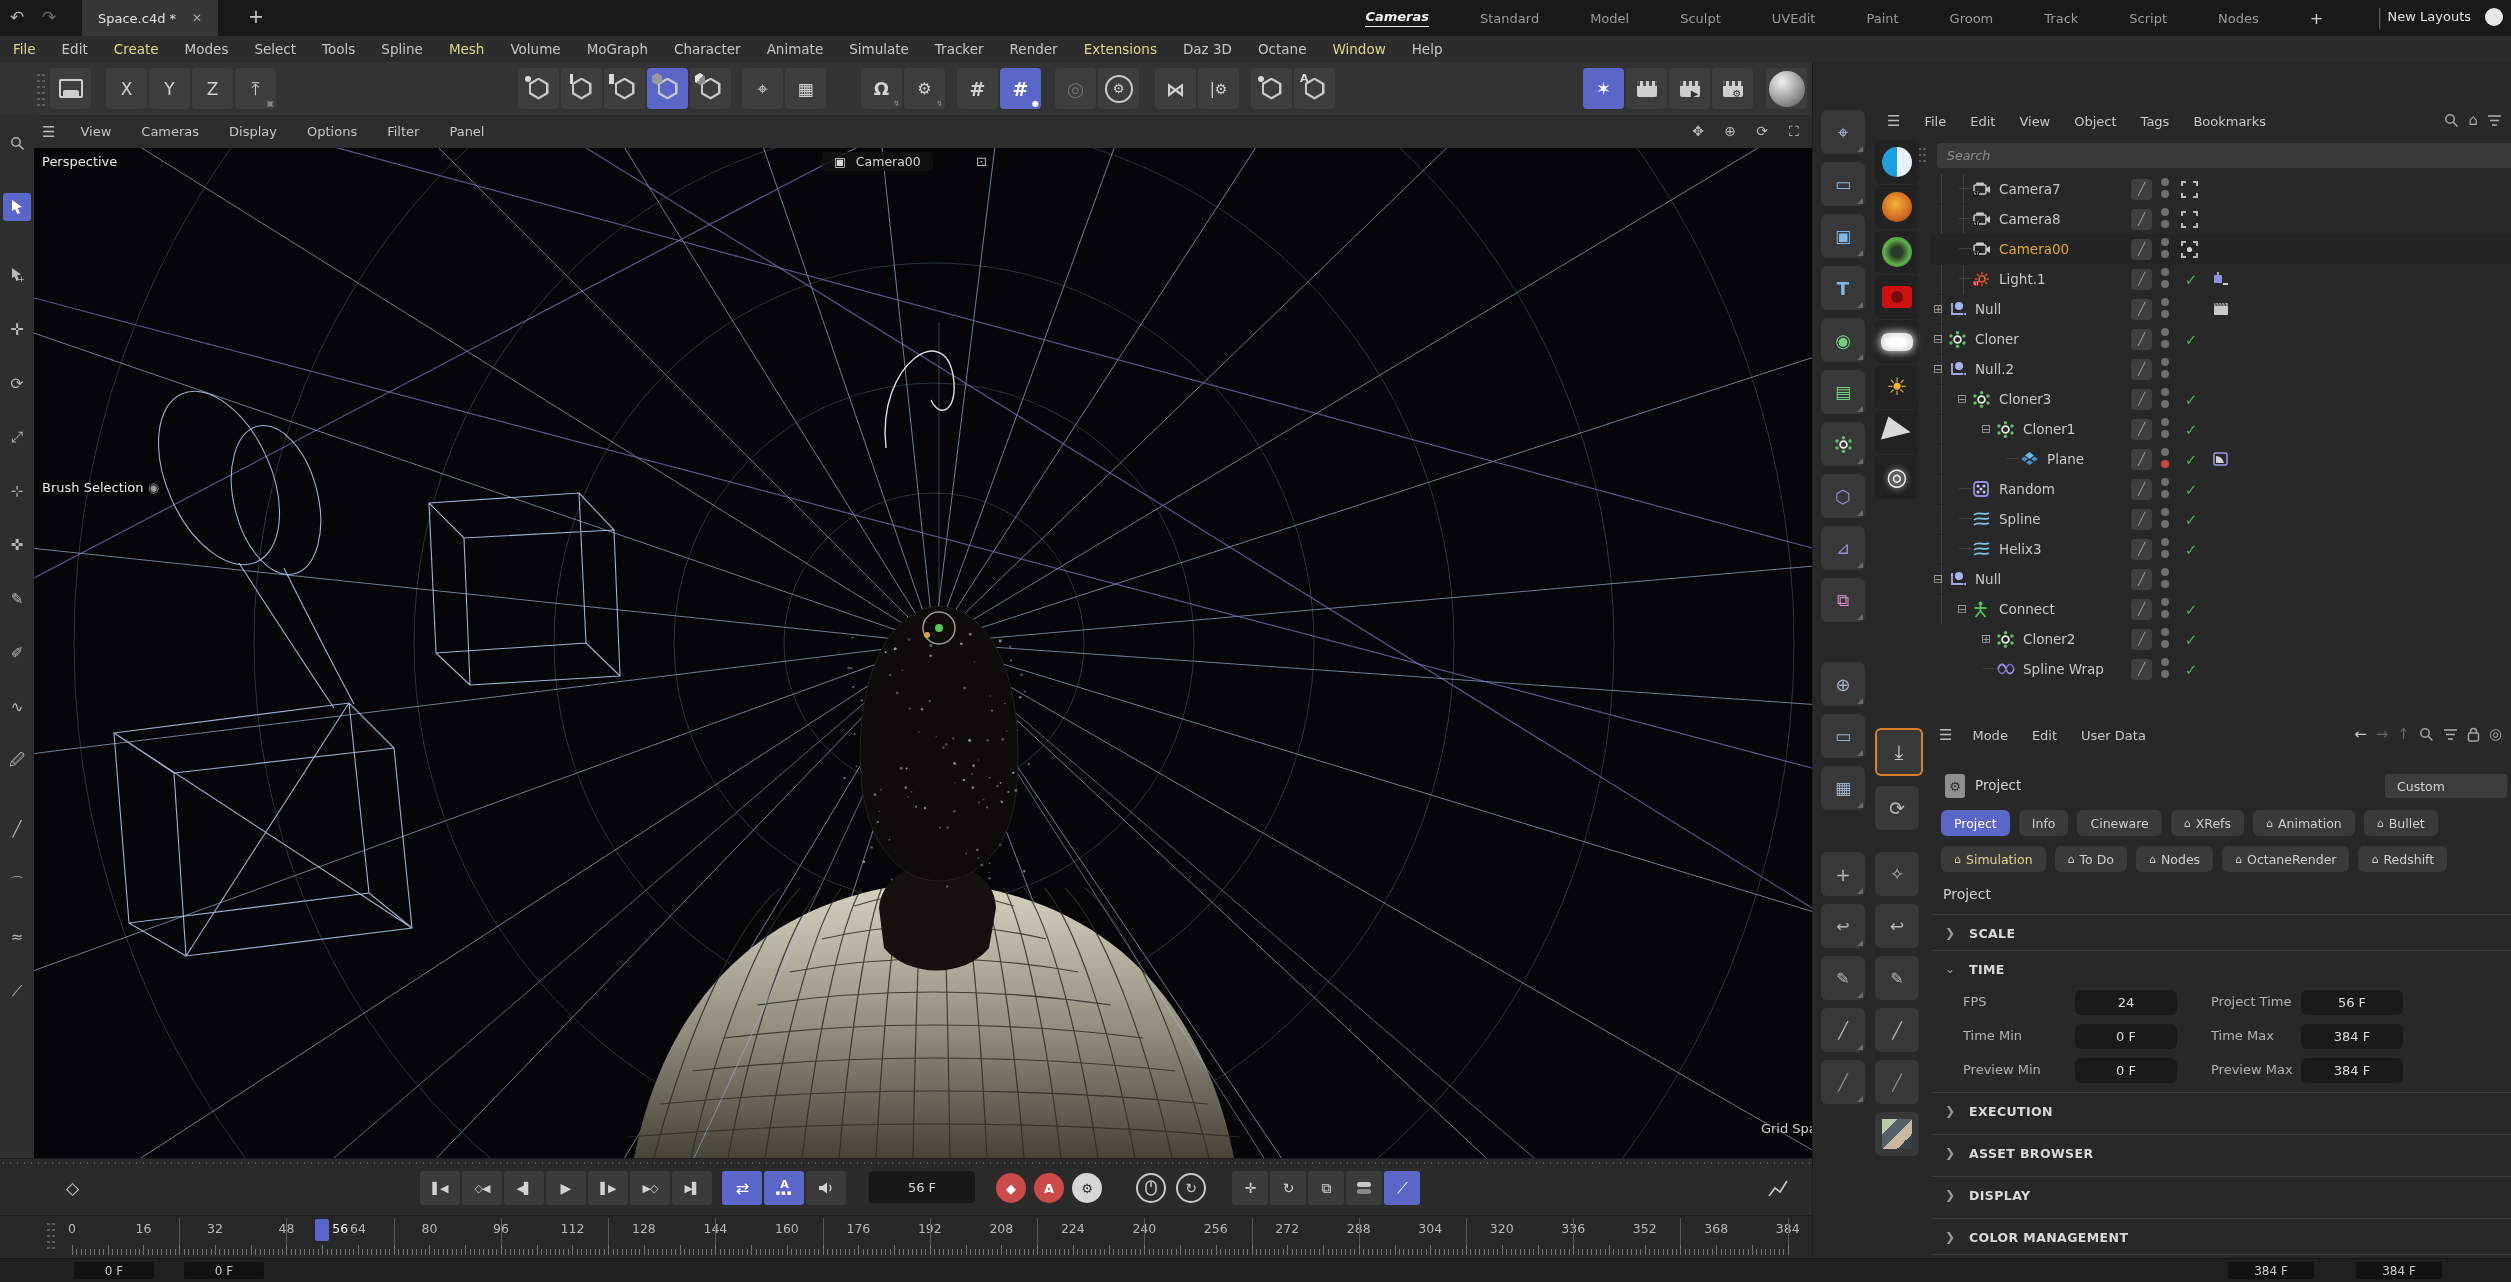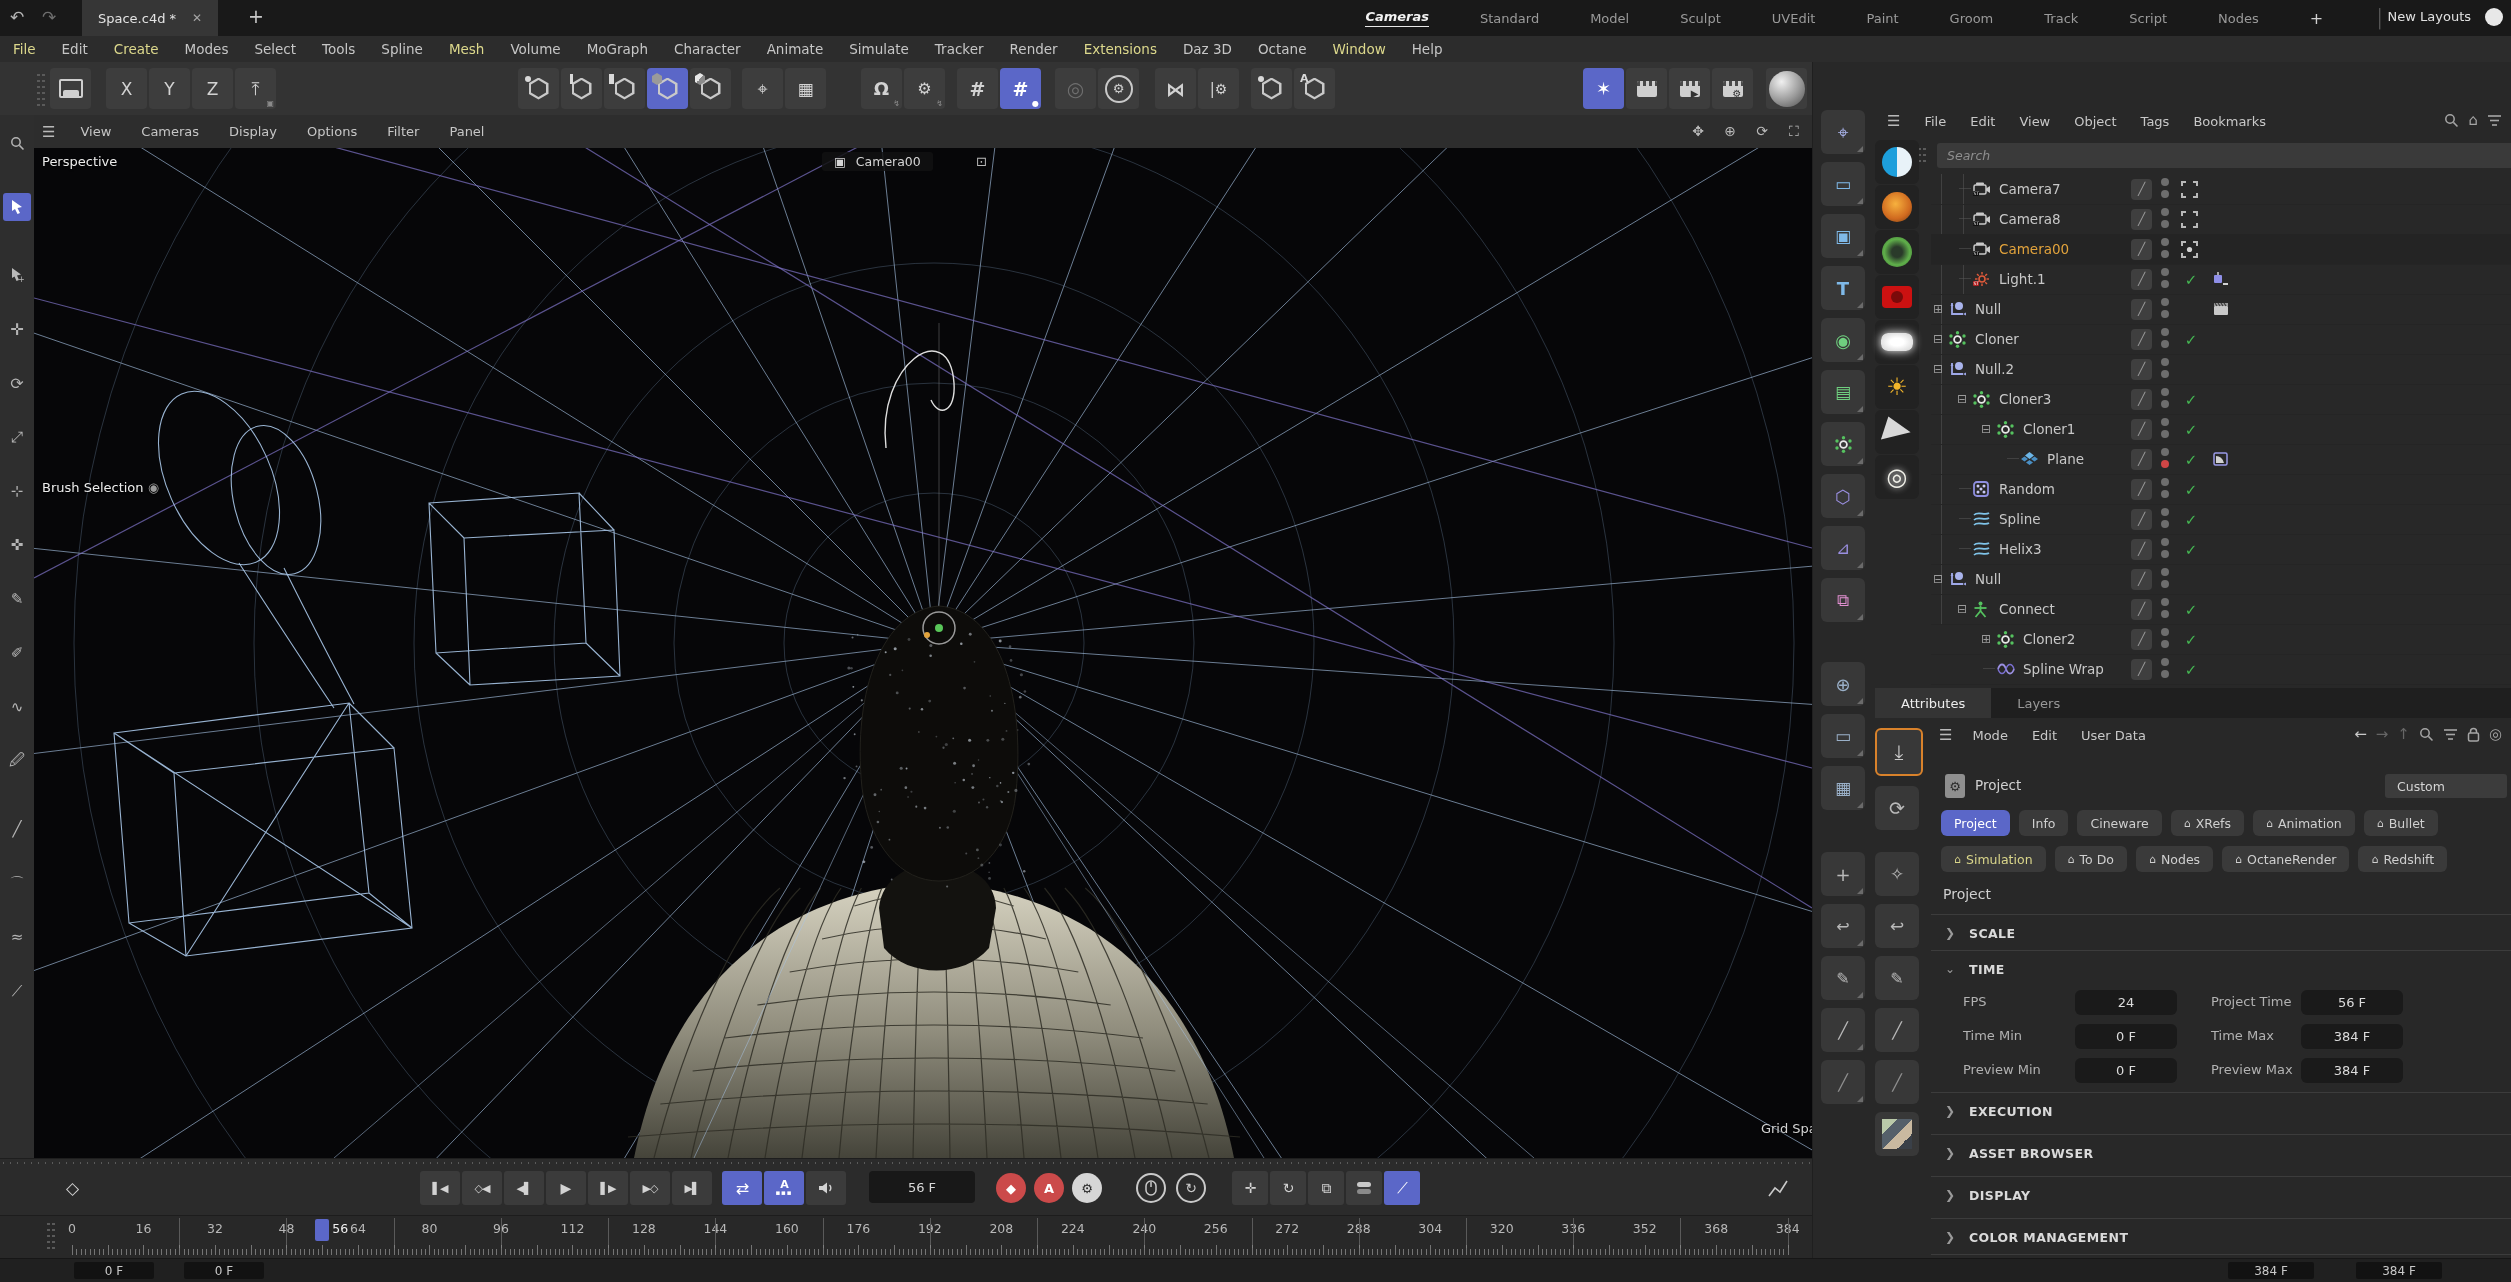--- a/index.html
+++ b/index.html
@@ -1464,24 +1464,20 @@
           <span class="oname" style="left: 92px;">Spline Wrap</span>
           <span class="oslash">╱</span>
           <span class="odots">
             <i style="top:0"></i>
             <i style="top:12px" class=""></i>
           </span>
           <span class="ostate"><span class="check">✓</span></span>
         </div>
       </div>
 
-    <div class="tabrow" style="top:626px;left:62px;width:637px" id="attr-tabs">
-        <div class="tab active">Attributes</div>
-        <div class="tab">Layers</div>
-      </div>
     <div class="pmenu" style="left:118px;top:658px;height:30px" id="attr-menu">
       <span class="mi" style="color:#b9b9b9;font-size:15px;padding:0 8px">☰</span>
     <span class="mi">Mode</span>
         <span class="mi">Edit</span>
         <span class="mi">User Data</span>
       </div>
     <div class="pmenu-icons" style="right:10px;top:663px" id="attr-right-icons">
         <span>
           <span style="font-size:15px;color:#c9c9c9">←</span>
         </span>

